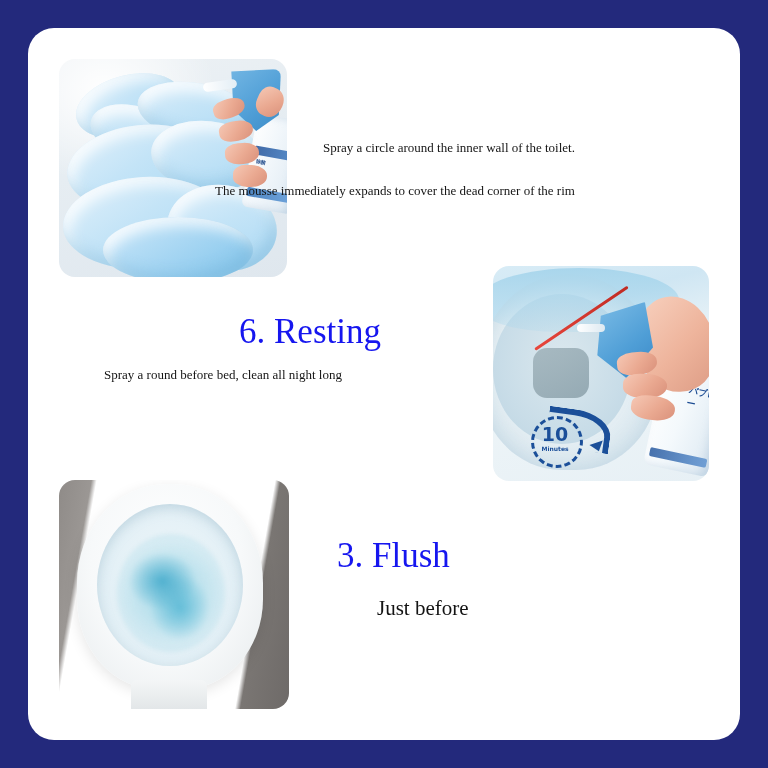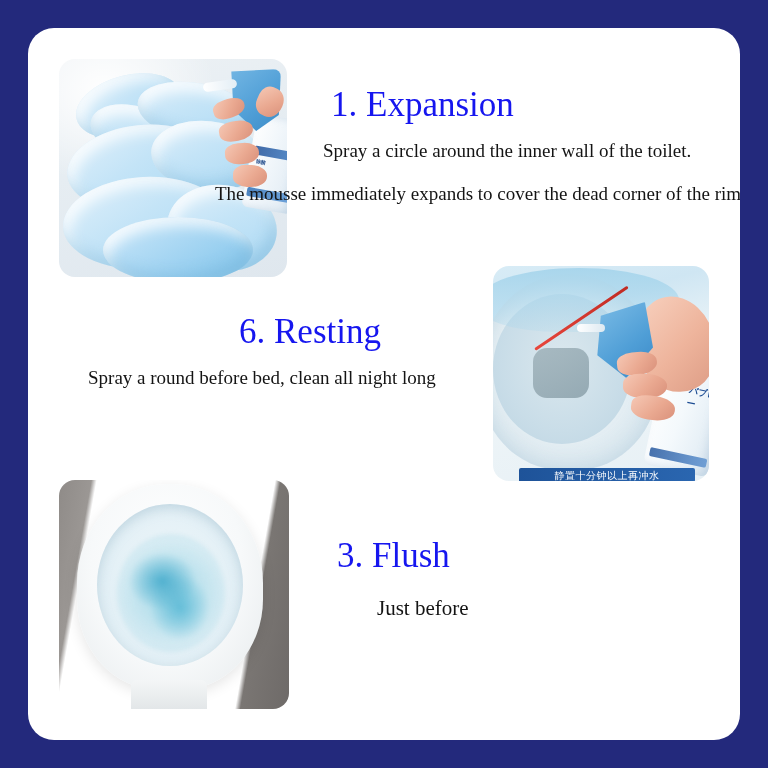--- a/index.html
+++ b/index.html
@@ -258,30 +258,30 @@
     color: #1616ef;
     font-family: "Liberation Serif", serif;
     font-size: 35px;
     font-weight: 400;
     white-space: nowrap;
   }
   .step-line {
     position: absolute;
     color: #141414;
     font-family: "Liberation Serif", serif;
-    font-size: 19px;
+    font-size: 13px;
     white-space: nowrap;
   }
 
   #title-1 { left: 303px; top: 57px; }
   #line-1a { left: 295px; top: 112px; }
   #line-1b { left: 187px; top: 155px; text-align: right; }
 
   #title-2 { left: 211px; top: 284px; }
-  #line-2a { left: 60px; top: 339px; }
+  #line-2a { left: 76px; top: 339px; }
   #line-2b { left: 60px; top: 362px; }
 
   #title-3 { left: 309px; top: 508px; }
   #line-3a { left: 349px; top: 568px; font-size: 21px; }
 </style>
 </head>
 <body>
 
 <div id="page">
   <div id="card">
@@ -306,21 +306,20 @@
         <div class="cap-blue" id="cap1"></div>
         <div class="nozzle1"></div>
         <div class="finger" id="f1e"></div>
         <div class="finger" id="f1a"></div>
         <div class="finger" id="f1b"></div>
         <div class="finger" id="f1c"></div>
         <div class="finger" id="f1d"></div>
       </div>
     </div>
 
-    <div class="step-title" id="title-1">1. Expansion</div>
     <div class="step-line" id="line-1a">Spray a circle around the inner wall of the toilet.</div>
     <div class="step-line" id="line-1b">The mousse immediately expands to cover the dead corner of the rim</div>
 
     <div class="photo" id="photo-resting">
       <div id="bowl2">
         <div id="bowl2-inner">
           <div id="bowl2-hole"></div>
         </div>
       </div>
       <div id="blue-rim"></div>
@@ -333,22 +332,28 @@
           <div class="can-band" style="top:104px; background:linear-gradient(90deg,#27599f,#5e93d0);"></div>
         </div>
         <div id="palm2"></div>
         <div id="cap2"></div>
         <div class="nozzle2"></div>
         <div class="finger" id="f2a"></div>
         <div class="finger" id="f2b"></div>
         <div class="finger" id="f2c"></div>
       </div>
 
-
-      <div id="cn-banner">静置十分钟以上再冲水</div>
+      <div id="badge10">
+        <div id="clock-ring"></div>
+        <div id="clock-num">10</div>
+        <div id="clock-min">Minutes</div>
+        <div id="arrow10"></div>
+        <div id="arrow10-head"></div>
+      </div>
+
     </div>
 
     <div class="step-title" id="title-2">6. Resting</div>
     <div class="step-line" id="line-2a">Spray a round before bed, clean all night long</div>
 
     <div class="photo" id="photo-flush">
       <div id="bowl3-outer">
         <div id="bowl3-inner">
           <div id="water3"></div>
         </div>

